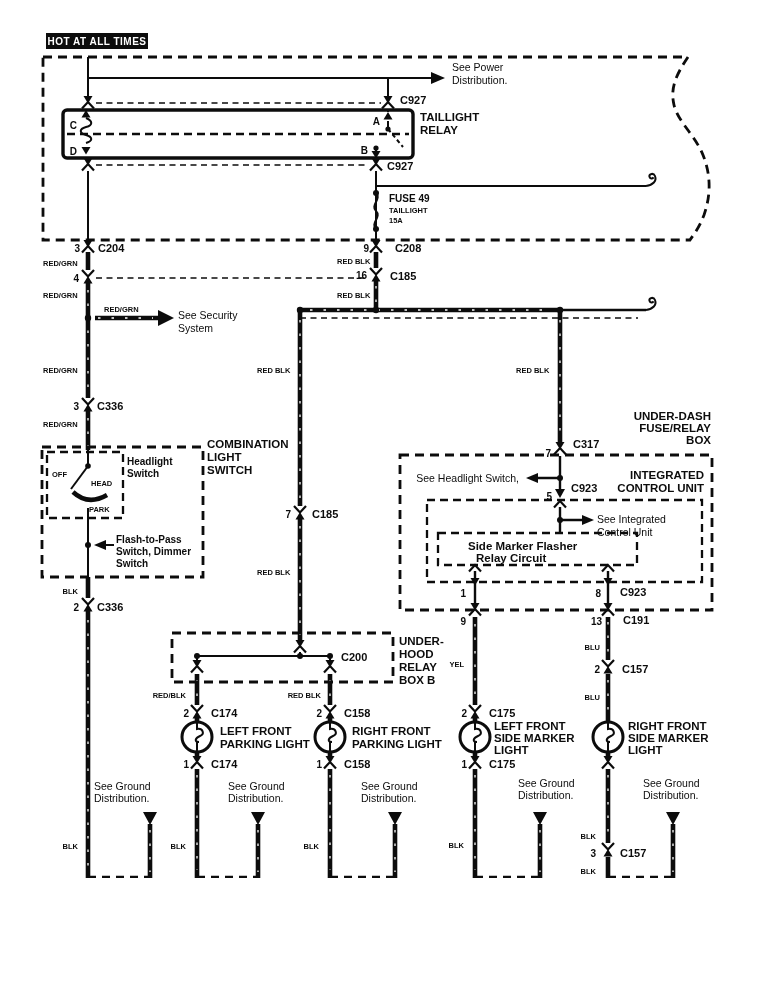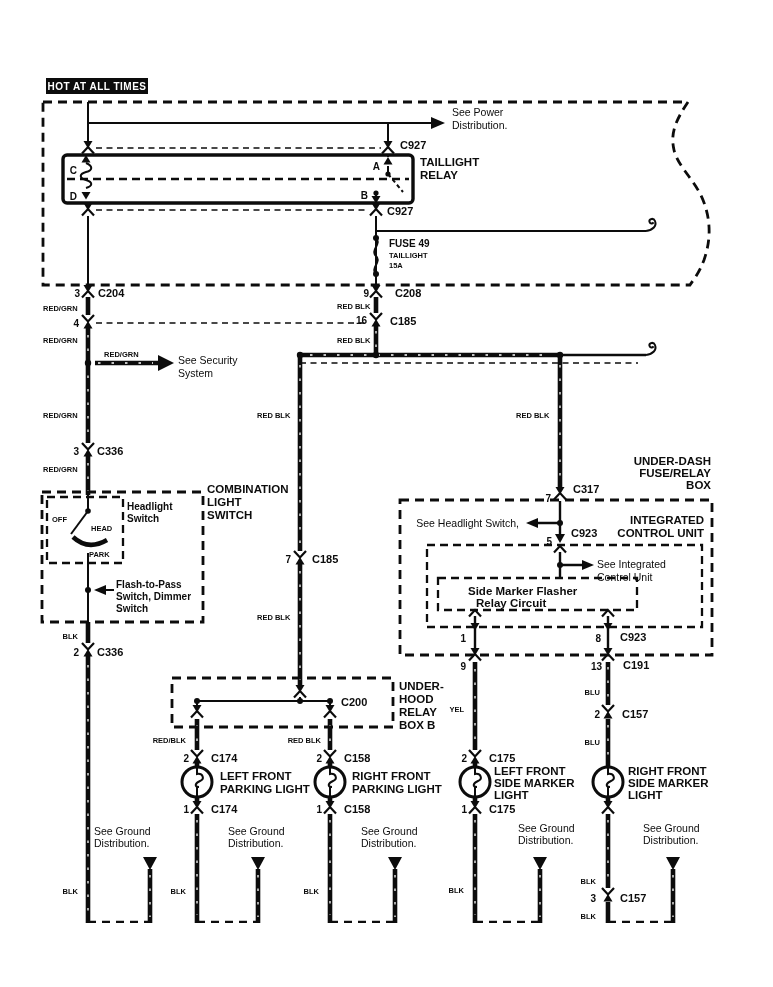--- a/index.html
+++ b/index.html
@@ -1,16 +1,16 @@
 <!DOCTYPE html>
 <html><head>
 <meta charset="utf-8">
 <style>
   html,body{margin:0;padding:0;background:#ffffff;}
-  .page{width:773px;height:878px;background:#ffffff;position:relative;overflow:hidden;margin-top:45px;}
+  .page{width:773px;height:878px;background:#ffffff;position:relative;overflow:hidden;}
   svg text{font-family:"Liberation Sans",sans-serif;fill:#0c0c0c;}
   .t-hot{font-size:10px;font-weight:bold;fill:#ffffff;letter-spacing:.5px;}
   .t-lbl{font-size:11.5px;font-weight:bold;}
   .t-conn{font-size:11px;font-weight:bold;}
   .t-pin{font-size:10px;font-weight:bold;}
   .t-sm{font-size:7.5px;font-weight:bold;}
   .t-note{font-size:10.5px;}
   .w2{stroke:#0c0c0c;stroke-width:2;fill:none;}
   .w25{stroke:#0c0c0c;stroke-width:2.4;fill:none;}
   .w5{stroke:#0c0c0c;stroke-width:4.6;fill:none;}

